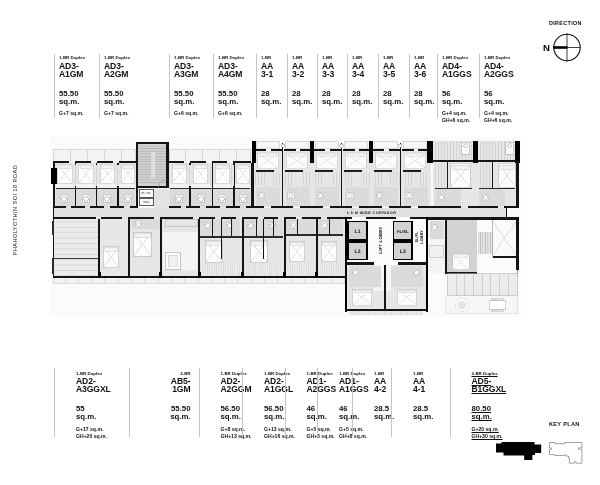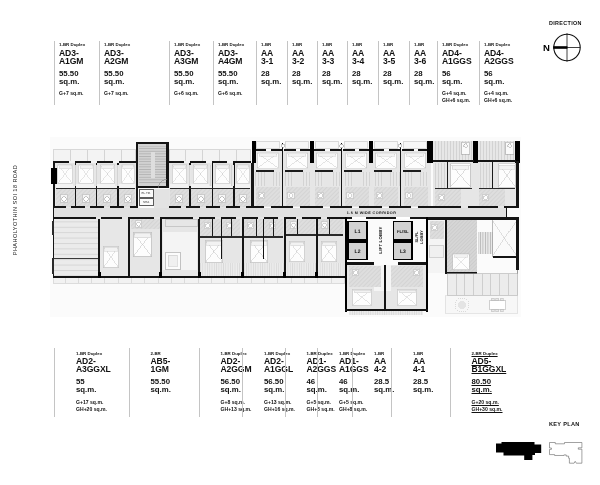--- a/index.html
+++ b/index.html
@@ -1,22 +1,22 @@
 <!DOCTYPE html>
 <html><head>
 <meta charset="utf-8">
 <style>
 html,body{margin:0;padding:0;}
 body{width:600px;height:485px;background:#fff;font-family:"Liberation Sans",sans-serif;position:relative;overflow:hidden;}
 .lbl{position:absolute;border-left:1px solid #c4c4c4;padding-left:4px;color:#111;}
-.lbl.top{top:41px;height:63px;padding-top:1px;}
-.lbl.bot{top:348px;height:66px;padding-top:2.5px;padding-left:21px;}
+.lbl.top{top:54px;height:63px;padding-top:1px;}
+.lbl.bot{top:368px;height:66px;padding-top:2.5px;padding-left:21px;}
 .t1{font-size:4.4px;font-weight:bold;letter-spacing:0;display:block;margin:0 0 1.5px 0;line-height:5px;}
 .t2{font-size:8.6px;font-weight:bold;line-height:8.2px;display:block;letter-spacing:-0.1px;}
-.t3{font-size:7.8px;font-weight:bold;line-height:7.9px;display:block;margin-top:5px;}
+.t3{font-size:7.8px;font-weight:bold;line-height:7.9px;display:block;margin-top:12px;}
 .t4{font-size:5.1px;font-weight:bold;line-height:6.9px;display:block;margin-top:4.5px;}
 #plansvg{position:absolute;left:0;top:0;}
 </style>
 </head>
 <body>
 
 <div style="position:absolute;left:549px;top:20px;width:40px;font-size:5.4px;font-weight:bold;letter-spacing:0.35px;color:#111;">DIRECTION</div>
 
 <div style="position:absolute;left:-31px;top:206.5px;width:92px;font-size:5.6px;letter-spacing:0.42px;color:#222;transform:rotate(-90deg);text-align:center;">PHAHOLYOTHIN SOI 18 ROAD</div>
 
@@ -100,21 +100,21 @@
     <span class="t4">G+4 sq.m.<br>GH+6 sq.m.</span>
   </div>
 
 <div class="lbl bot" style="left:54px;width:44px;">
     <span class="t1">1-BR Duplex</span>
     <span class="t2">AD2-<br>A3GGXL</span>
     <span class="t3">55<br>sq.m.</span>
     <span class="t4">G+17 sq.m.<br>GH+20 sq.m.</span>
   </div>
 
-<div class="lbl bot" style="left:128.5px;width:40px;">
+<div class="lbl bot" style="left:128.5px;width:40px;text-align:right;">
     <span class="t1">2-BR</span>
     <span class="t2">AB5-<br>1GM</span>
     <span class="t3">55.50<br>sq.m.</span>
   </div>
 
 <div class="lbl bot" style="left:198.5px;width:40px;">
     <span class="t1">1-BR Duplex</span>
     <span class="t2">AD2-<br>A2GGM</span>
     <span class="t3">56.50<br>sq.m.</span>
     <span class="t4">G+8 sq.m.<br>GH+13 sq.m.</span>

